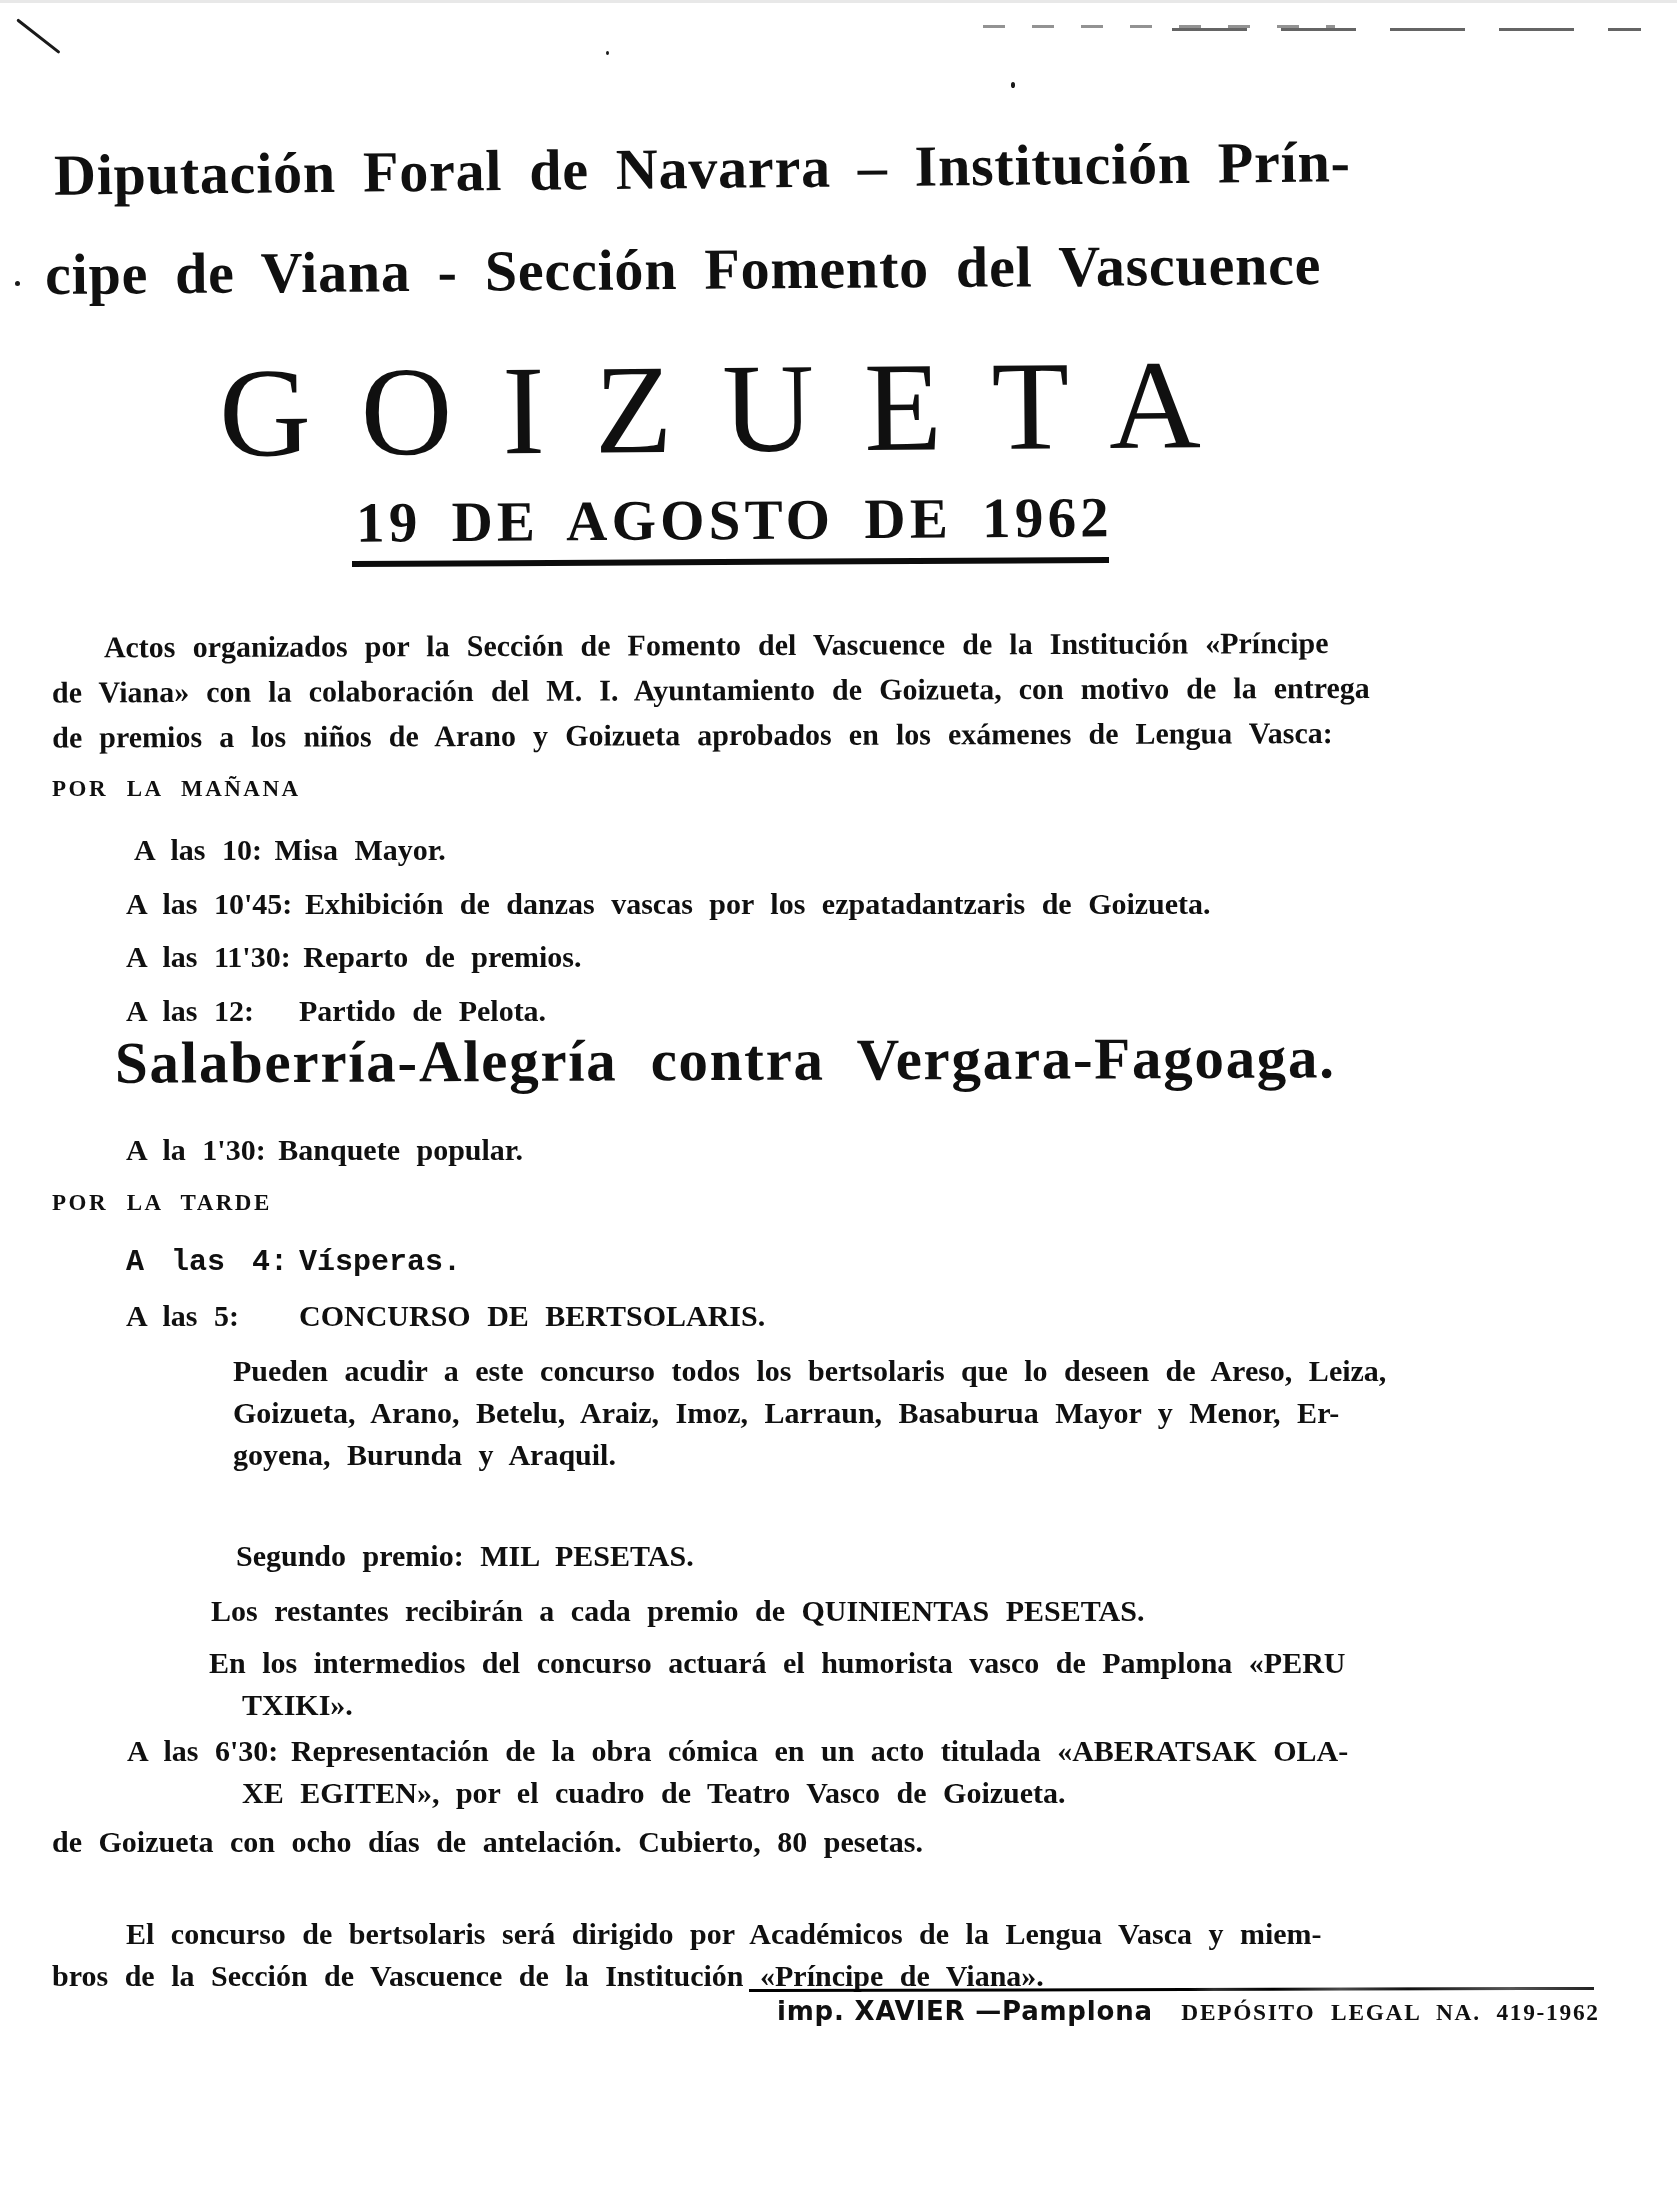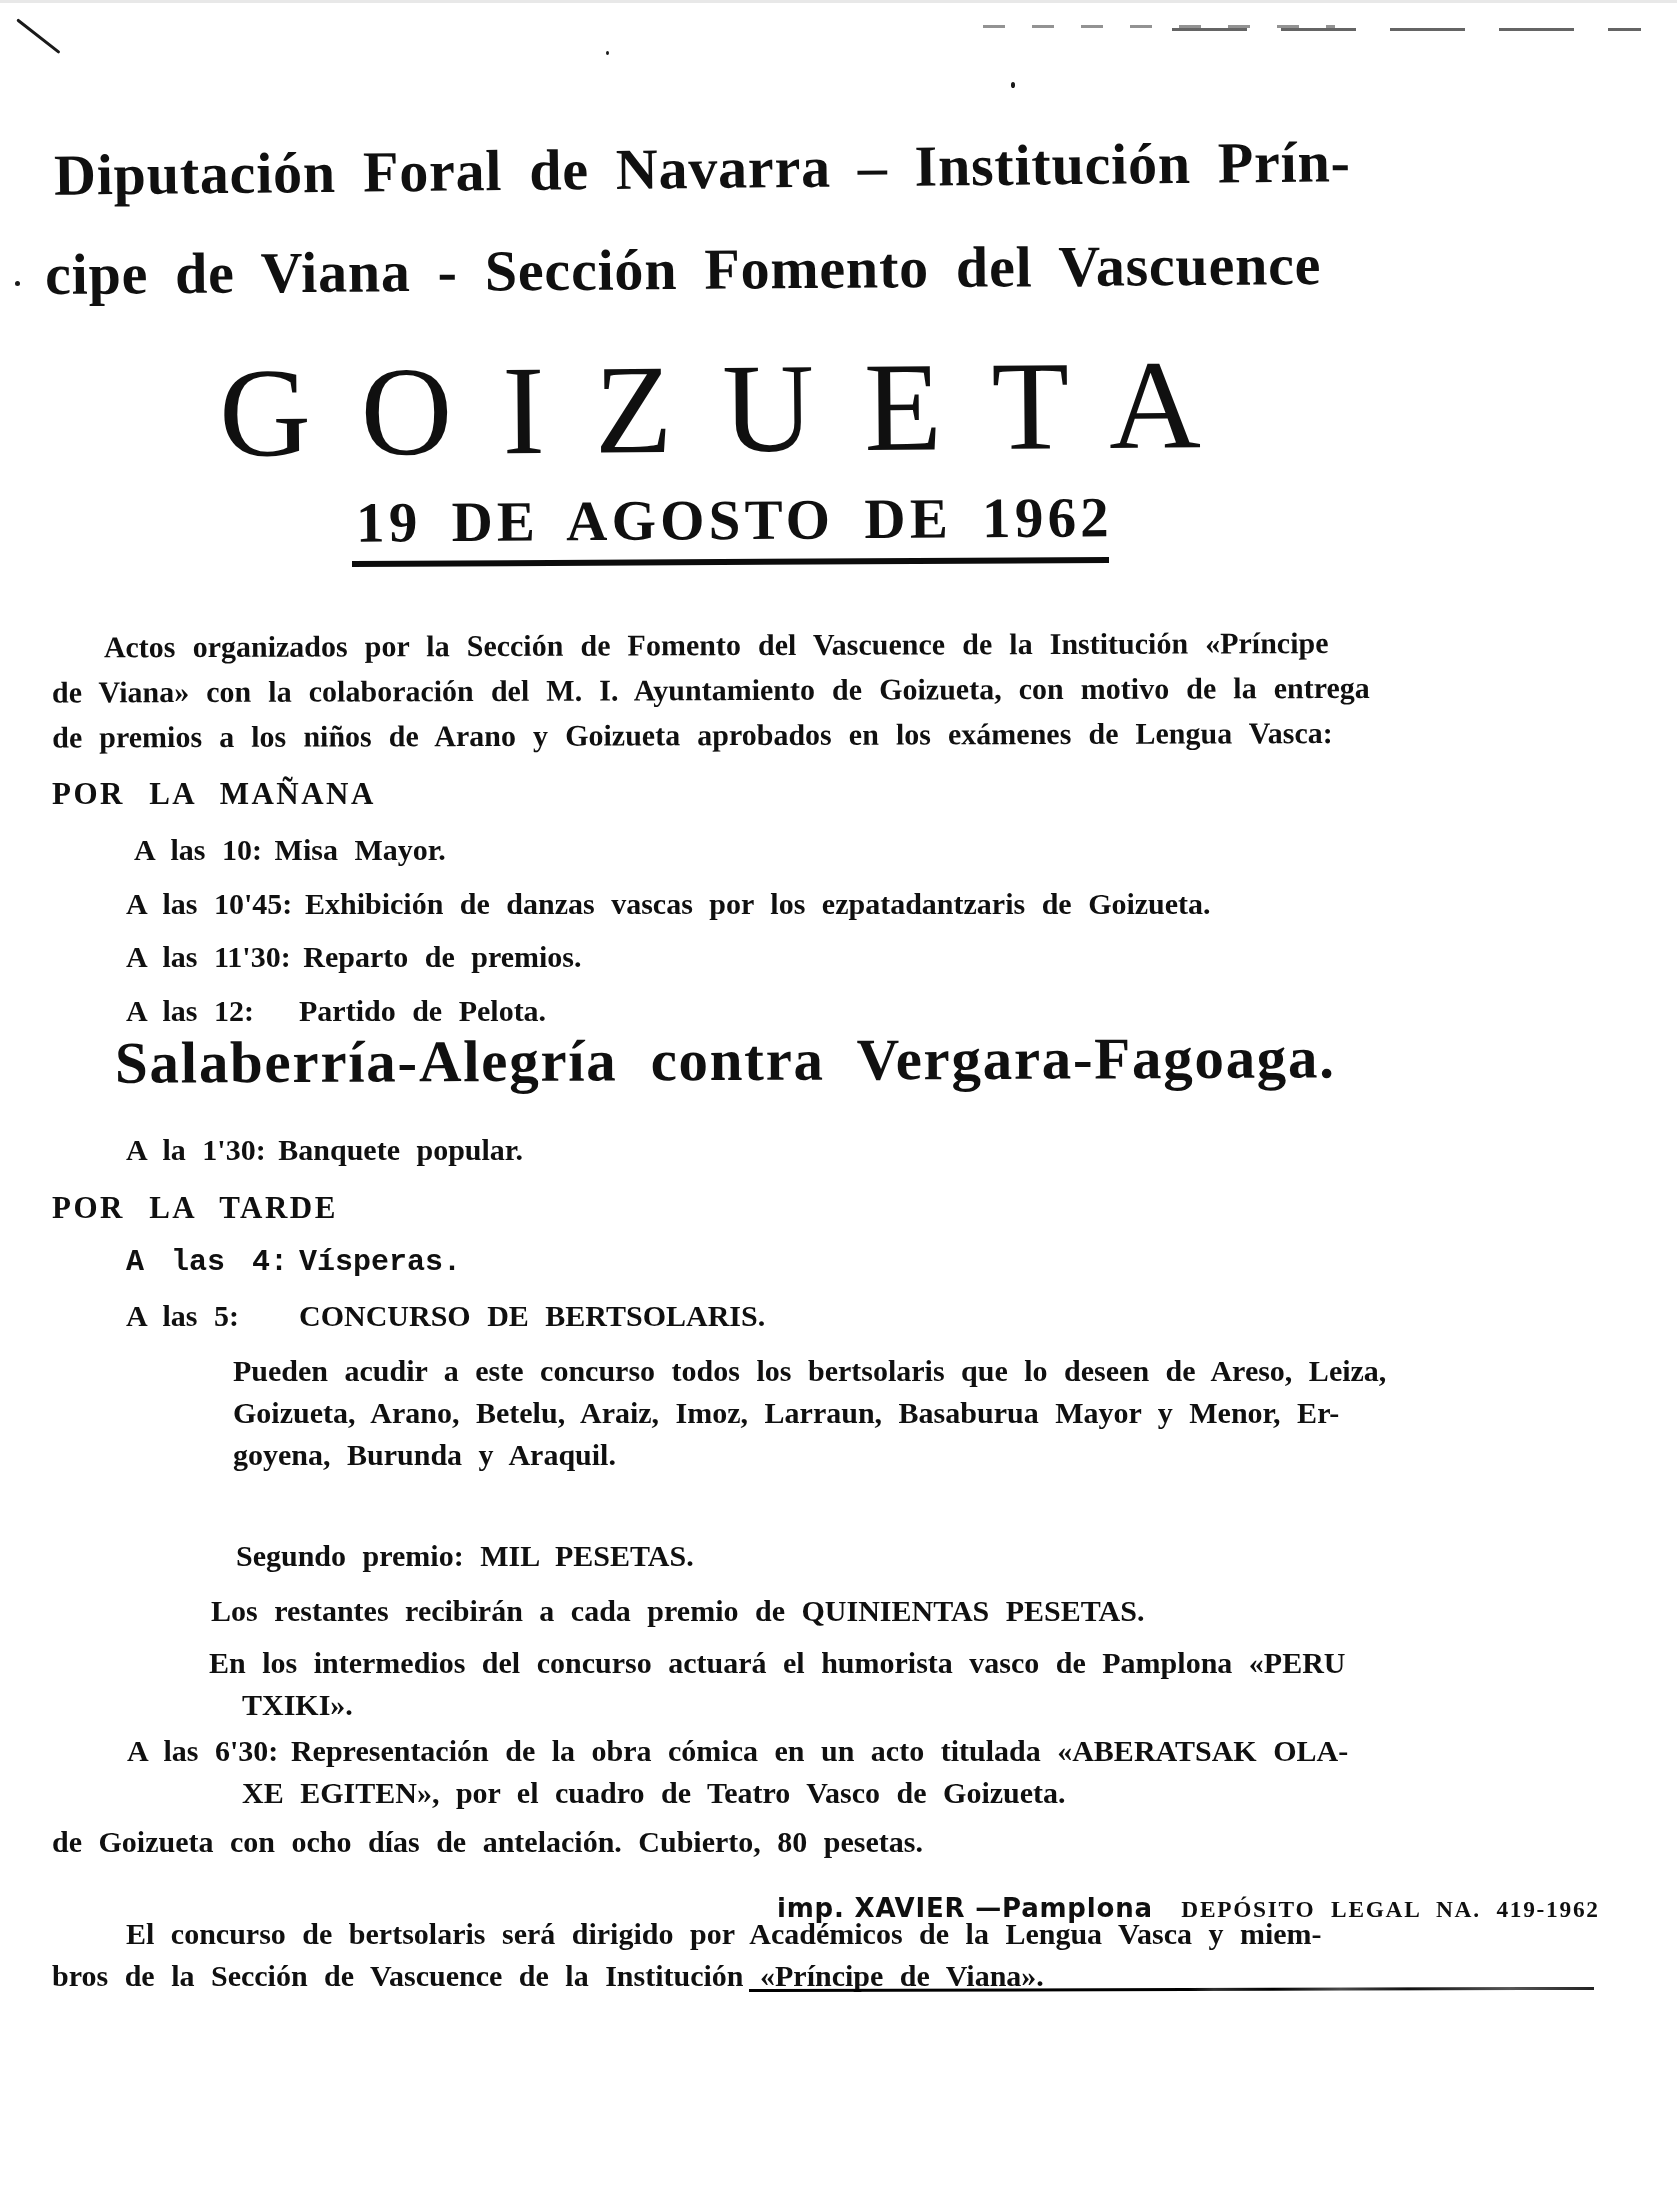--- a/index.html
+++ b/index.html
@@ -44,21 +44,21 @@
   .date-rule{
     top:556px;left:352px;width:757px;height:5.9px;background:#0c0c0c;
     transform:rotate(-0.3deg);
   }
   
   .body-txt{font-size:30px;font-weight:700;line-height:45px;word-spacing:.32em;}
   .intro{top:619px;left:52px;width:1419px;transform:rotate(-0.2deg);}
   .intro .ln{display:block;}
   .intro .ln-first{padding-left:52px;}
   .sec-head{
-    font-size:31px;font-weight:700;letter-spacing:2.5px;word-spacing:.45em;white-space:nowrap;
+    font-size:23px;font-weight:700;letter-spacing:2.5px;word-spacing:.45em;white-space:nowrap;
   }
   .sec-head-morning{top:773px;left:52px;}
   .sec-head-afternoon{top:1187px;left:52px;}
   .sched{font-size:30px;font-weight:700;white-space:nowrap;word-spacing:.3em;}
   .time{display:inline;margin-right:.42em;}
   .time.w{display:inline-block;min-width:164px;margin-right:.3em;}
   .ev-1{top:830px;left:134px;}
   .ev-2{top:884px;left:126px;}
   .ev-3{top:937px;left:126px;}
   .ev-4{top:991px;left:126px;}
@@ -83,21 +83,21 @@
   .notices .ln1{padding-left:74px;}
   .closing{top:1910px;left:52px;width:1431px;}
   .closing .ln1{padding-left:74px;}
   .ln{display:block;}
   
   .footer-rule{
     top:1985px;left:749px;width:845px;height:3.3px;
     background:linear-gradient(90deg,#000 0 52%,#2e2e2e 55%,#000 62%,#4a4a4a 70%,#111 78%,#555 90%,#222 100%);
     transform:rotate(-0.15deg);
   }
-  .footer{top:1890px;left:777px;white-space:nowrap;font-size:25px;}
+  .footer{top:1993px;left:777px;white-space:nowrap;font-size:25px;}
   .printer{
     font-family:"DejaVu Sans", sans-serif;font-weight:700;font-size:26px;letter-spacing:0.8px;
     margin-right:28.5px;
   }
   .legal{
     font-family:"Liberation Serif", serif;font-weight:700;font-size:23.4px;letter-spacing:1.7px;word-spacing:.35em;
   }
 </style>
 </head>
 <body>

